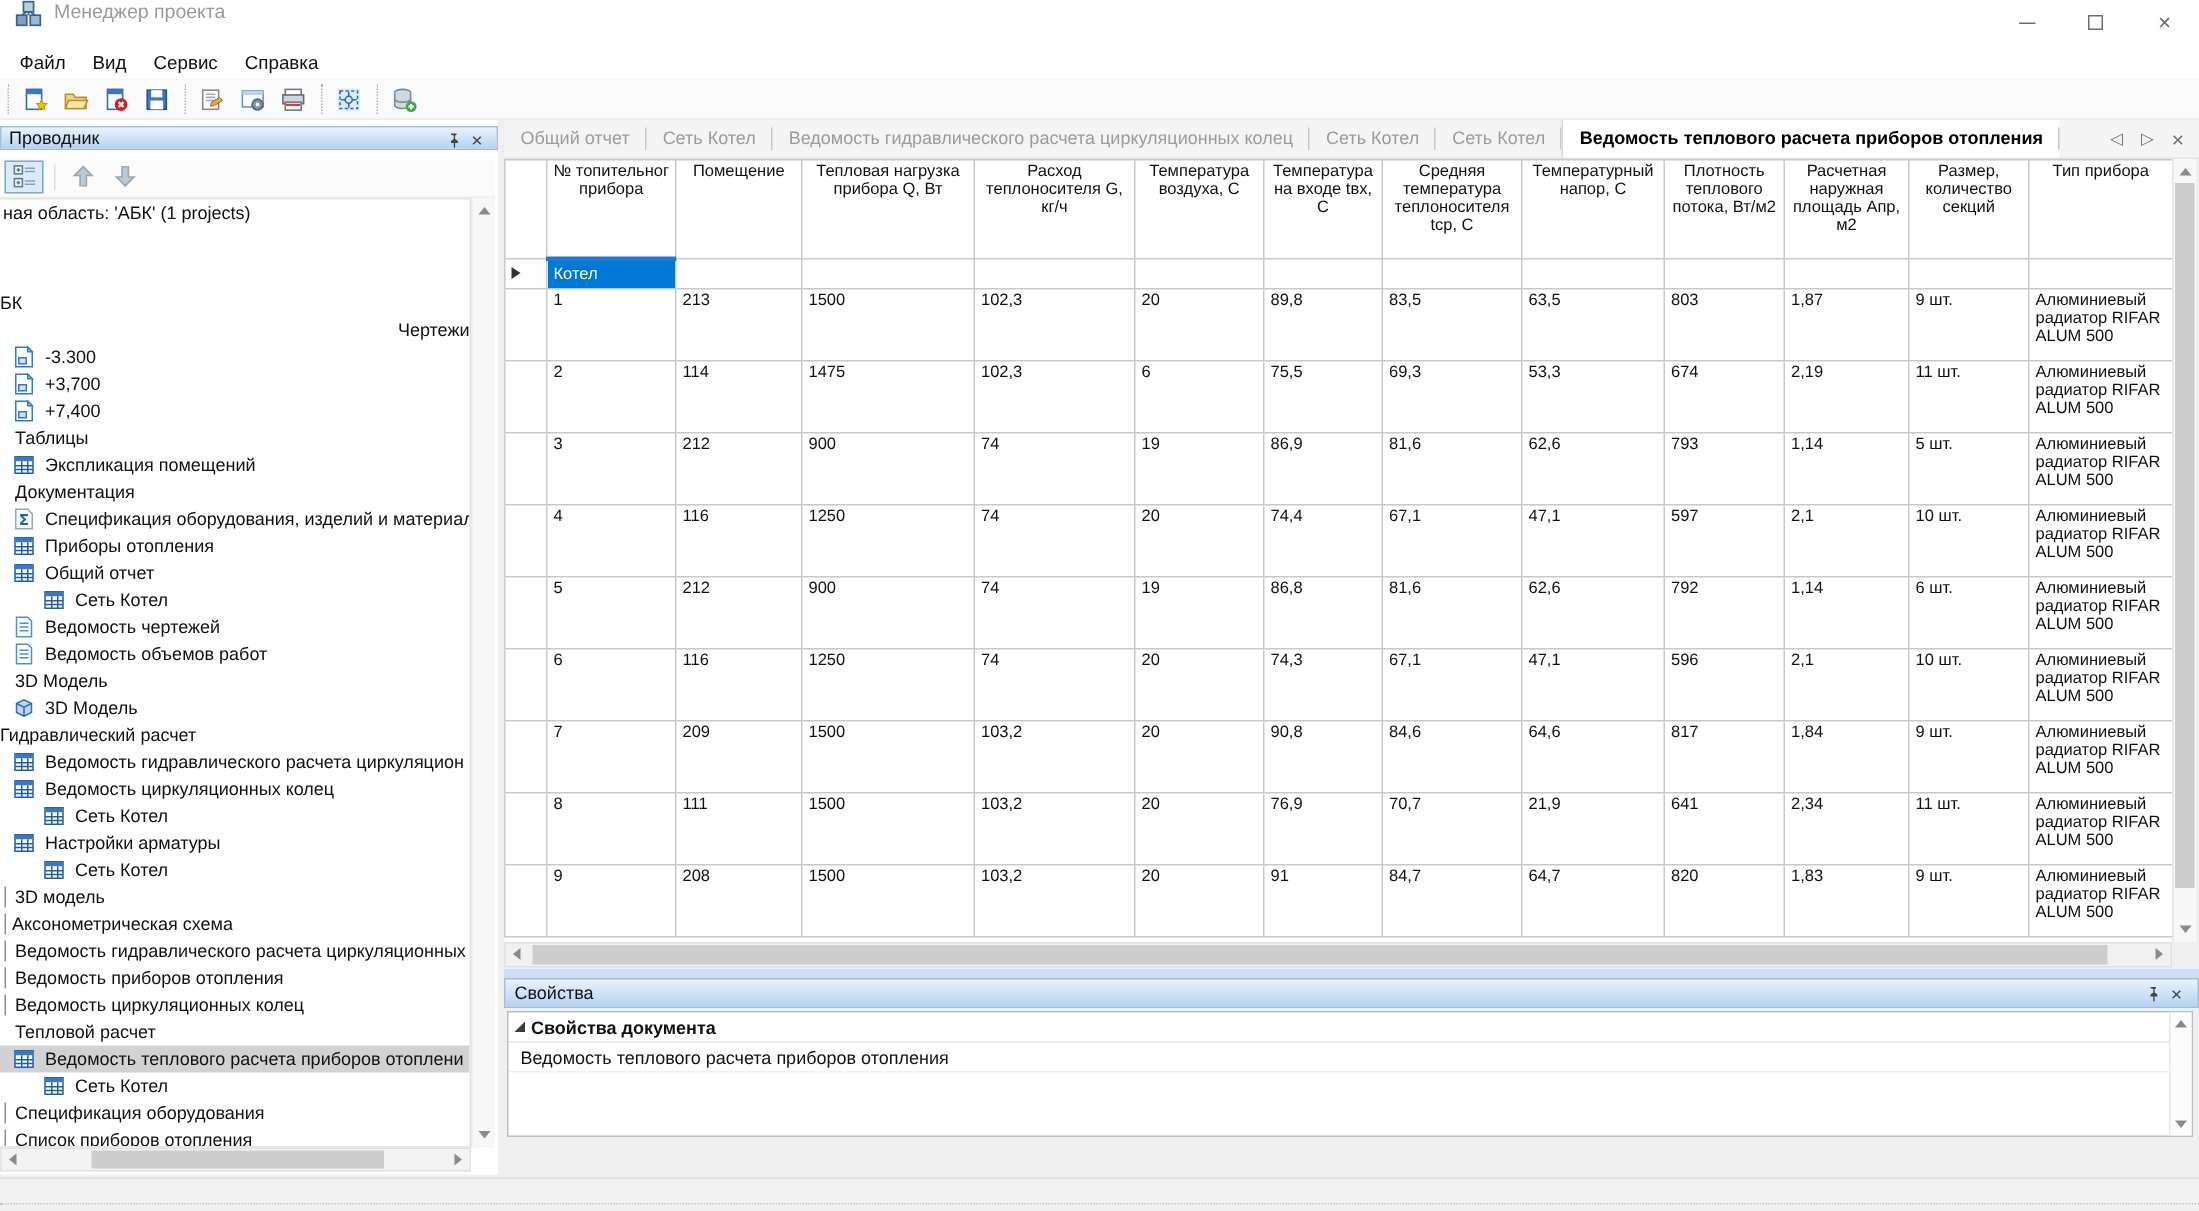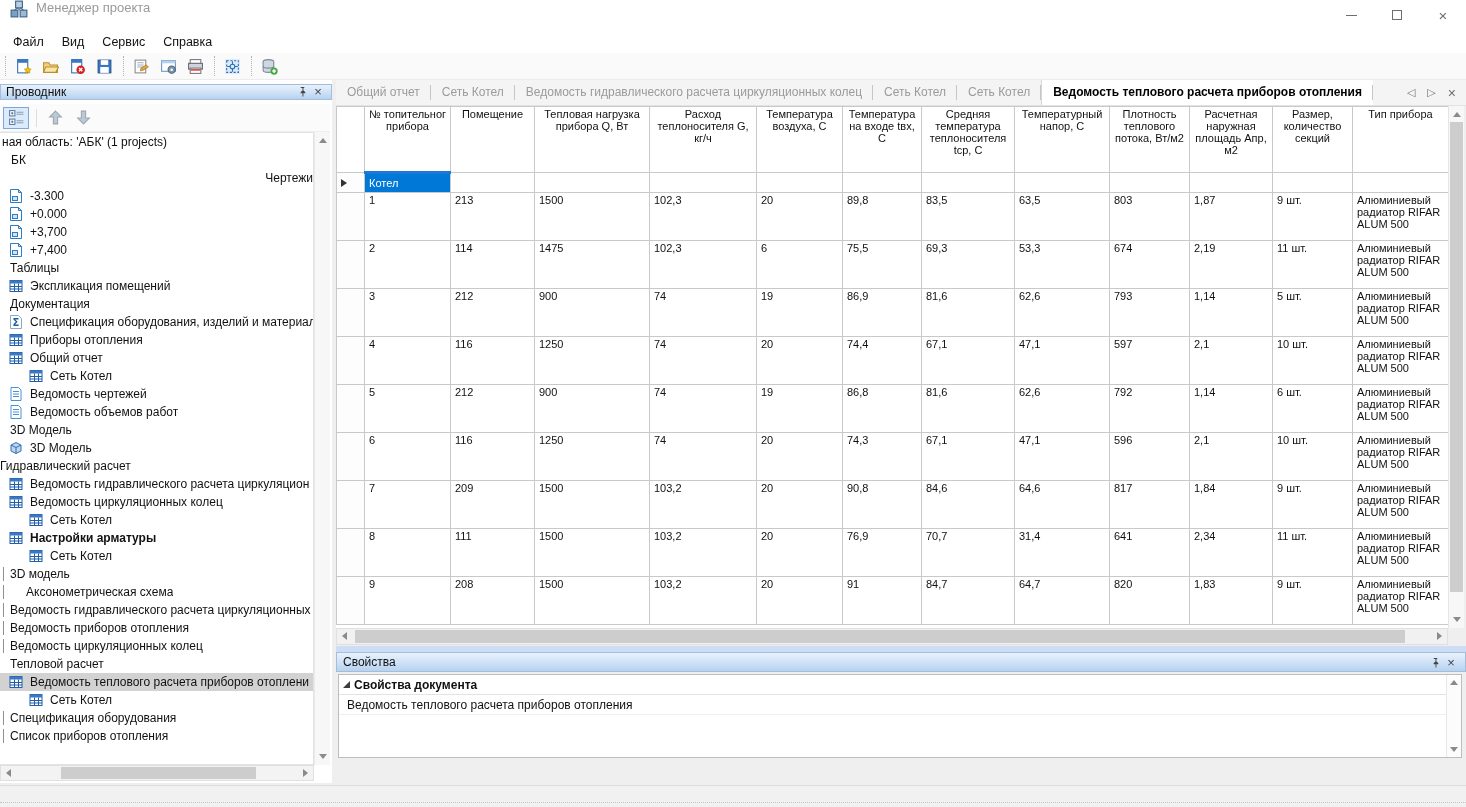--- a/index.html
+++ b/index.html
@@ -22,21 +22,21 @@
   .menu-item{padding:0 9px;color:#111}
 
   
   .toolbar{position:absolute;left:0;top:53px;right:0;height:27px;background:#fafafa;display:flex;align-items:center;border-bottom:1px solid #ececec}
   .tb-sep{width:1px;height:20px;border-left:1px dotted #b3b3b3;margin:0 4px 0 5px}
   .tb-btn{width:27px;height:24px;display:flex;align-items:center;justify-content:center}
   .tb-ic{width:17px;height:17px;display:inline-flex}
 
   
   .sidebar{position:absolute;left:0;top:80px;width:332px;height:703px;background:#fff}
-  .panel-header{position:absolute;left:0;top:4px;right:0;height:16px;background:linear-gradient(#e9f2fd,#b7d2f0);border:1px solid #a3bdda;display:flex;align-items:flex-end;padding:0 5px;font-size:12px}
+  .panel-header{position:absolute;left:0;top:4px;right:0;height:16px;background:linear-gradient(#e9f2fd,#b7d2f0);border:1px solid #a3bdda;display:flex;align-items:flex-start;padding:0 5px;font-size:12px}
   .ph-title{flex:1}
   .ph-btn{width:16px;height:16px;display:flex;align-items:center;justify-content:center;color:#444}
   .pin-icon{width:11px;height:11px;display:inline-flex}
   .x-glyph{font-size:13px;color:#444;line-height:1}
   .tree-toolbar{position:absolute;left:0;top:24px;right:2px;height:28px;background:#fbfbfb;display:flex;align-items:center;border-bottom:1px solid #eee;padding-left:3px}
   .ttb-btn{width:26px;height:22px;display:flex;align-items:center;justify-content:center;border:1px solid transparent;margin-right:2px}
   .ttb-btn.active{border-color:#7da7d8;background:#dcebfb}
   .ttb-sep{width:1px;height:18px;border-left:1px solid #ddd;margin:0 5px}
   .tree{position:absolute;left:0;top:52px;width:314px;height:633px;overflow:hidden;background:#fff;border:1px solid #e3e3e3;border-left:none}
   .tree-item{height:18px;line-height:18px;font-size:12px;white-space:nowrap;display:flex;align-items:center;position:relative}
@@ -257,21 +257,21 @@
             <svg viewBox="0 0 16 16">
               <path fill="#bcc8d2" stroke="#9aa6b0" d="M8 14L2.5 8.5H6V2h4v6.5h3.5z"></path>
             </svg>
           </span>
         </span>
       </div>
     <div class="tree">
         <div class="tree-item" style="padding-left: 2px;">
           <span class="tlabel">ная область: 'АБК' (1 projects)</span>
         </div>
-        <div class="tree-item" style="padding-left: 11px;">
+        <div class="tree-item" style="padding-left: 0; margin-top: 42px;">
           <span class="tlabel">БК</span>
         </div>
         <div class="tree-item" style="padding-left: 10px; justify-content: flex-end;">
           <span class="tlabel">Чертежи</span>
         </div>
         <div class="tree-item" style="padding-left: 8px;">
           <span class="ticon">
             <svg viewBox="0 0 16 16">
               <path fill="#fff" stroke="#2f7cc4" d="M2.5 1.5h8l3 3v10h-11z"></path>
               <path fill="#cfe4f7" stroke="#2f7cc4" d="M10.5 1.5v3h3z"></path>
@@ -281,40 +281,30 @@
           <span class="tlabel">-3.300</span>
         </div>
         <div class="tree-item" style="padding-left: 8px;">
           <span class="ticon">
             <svg viewBox="0 0 16 16">
               <path fill="#fff" stroke="#2f7cc4" d="M2.5 1.5h8l3 3v10h-11z"></path>
               <path fill="#cfe4f7" stroke="#2f7cc4" d="M10.5 1.5v3h3z"></path>
               <rect x="4.5" y="8.5" width="5" height="4" fill="#cfe4f7" stroke="#2f7cc4"></rect>
             </svg>
           </span>
-          <span class="tlabel">+0.000</span>
+          <span class="tlabel">+3,700</span>
         </div>
         <div class="tree-item" style="padding-left: 8px;">
           <span class="ticon">
             <svg viewBox="0 0 16 16">
               <path fill="#fff" stroke="#2f7cc4" d="M2.5 1.5h8l3 3v10h-11z"></path>
               <path fill="#cfe4f7" stroke="#2f7cc4" d="M10.5 1.5v3h3z"></path>
               <rect x="4.5" y="8.5" width="5" height="4" fill="#cfe4f7" stroke="#2f7cc4"></rect>
             </svg>
           </span>
-          <span class="tlabel">+3,700</span>
-        </div>
-        <div class="tree-item" style="padding-left: 8px;">
-          <span class="ticon">
-            <svg viewBox="0 0 16 16">
-              <path fill="#fff" stroke="#2f7cc4" d="M2.5 1.5h8l3 3v10h-11z"></path>
-              <path fill="#cfe4f7" stroke="#2f7cc4" d="M10.5 1.5v3h3z"></path>
-              <rect x="4.5" y="8.5" width="5" height="4" fill="#cfe4f7" stroke="#2f7cc4"></rect>
-            </svg>
-          </span>
           <span class="tlabel">+7,400</span>
         </div>
         <div class="tree-item" style="padding-left: 10px;">
           <span class="tlabel">Таблицы</span>
         </div>
         <div class="tree-item" style="padding-left: 8px;">
           <span class="ticon">
             <svg viewBox="0 0 16 16">
               <rect x="2" y="2.5" width="12" height="11" fill="#fff" stroke="#1f5fa8"></rect>
               <rect x="2" y="2.5" width="12" height="3" fill="#3b78c4"></rect>
@@ -421,21 +411,21 @@
         <div class="tree-item" style="padding-left: 28px;">
           <span class="ticon">
             <svg viewBox="0 0 16 16">
               <rect x="2" y="2.5" width="12" height="11" fill="#fff" stroke="#1f5fa8"></rect>
               <rect x="2" y="2.5" width="12" height="3" fill="#3b78c4"></rect>
               <path stroke="#1f5fa8" d="M2 8.5h12M2 11h12M6.5 5.5v8M10.5 5.5v8"></path>
             </svg>
           </span>
           <span class="tlabel">Сеть Котел</span>
         </div>
-        <div class="tree-item" style="padding-left: 8px; font-weight: bold;">
+        <div class="tree-item" style="padding-left: 8px;">
           <span class="ticon">
             <svg viewBox="0 0 16 16">
               <rect x="2" y="2.5" width="12" height="11" fill="#fff" stroke="#1f5fa8"></rect>
               <rect x="2" y="2.5" width="12" height="3" fill="#3b78c4"></rect>
               <path stroke="#1f5fa8" d="M2 8.5h12M2 11h12M6.5 5.5v8M10.5 5.5v8"></path>
             </svg>
           </span>
           <span class="tlabel">Настройки арматуры</span>
         </div>
         <div class="tree-item" style="padding-left: 28px;">
@@ -445,21 +435,21 @@
               <rect x="2" y="2.5" width="12" height="3" fill="#3b78c4"></rect>
               <path stroke="#1f5fa8" d="M2 8.5h12M2 11h12M6.5 5.5v8M10.5 5.5v8"></path>
             </svg>
           </span>
           <span class="tlabel">Сеть Котел</span>
         </div>
         <div class="tree-item" style="padding-left: 10px;">
           <span class="pipe"></span>
           <span class="tlabel">3D модель</span>
         </div>
-        <div class="tree-item" style="padding-left: 26px;">
+        <div class="tree-item" style="padding-left: 8px;">
           <span class="pipe"></span>
           <span class="tlabel">Аксонометрическая схема</span>
         </div>
         <div class="tree-item" style="padding-left: 10px;">
           <span class="pipe"></span>
           <span class="tlabel">Ведомость гидравлического расчета циркуляционных</span>
         </div>
         <div class="tree-item" style="padding-left: 10px;">
           <span class="pipe"></span>
           <span class="tlabel">Ведомость приборов отопления</span>
@@ -682,21 +672,21 @@
           </tr>
           <tr class="datarow">
             <td class="rowhdr"></td>
             <td>8</td>
             <td>111</td>
             <td>1500</td>
             <td>103,2</td>
             <td>20</td>
             <td>76,9</td>
             <td>70,7</td>
-            <td>31,4</td>
+            <td>21,9</td>
             <td>641</td>
             <td>2,34</td>
             <td>11 шт.</td>
             <td>Алюминиевый радиатор RIFAR ALUM 500</td>
           </tr>
           <tr class="datarow">
             <td class="rowhdr"></td>
             <td>9</td>
             <td>208</td>
             <td>1500</td>

